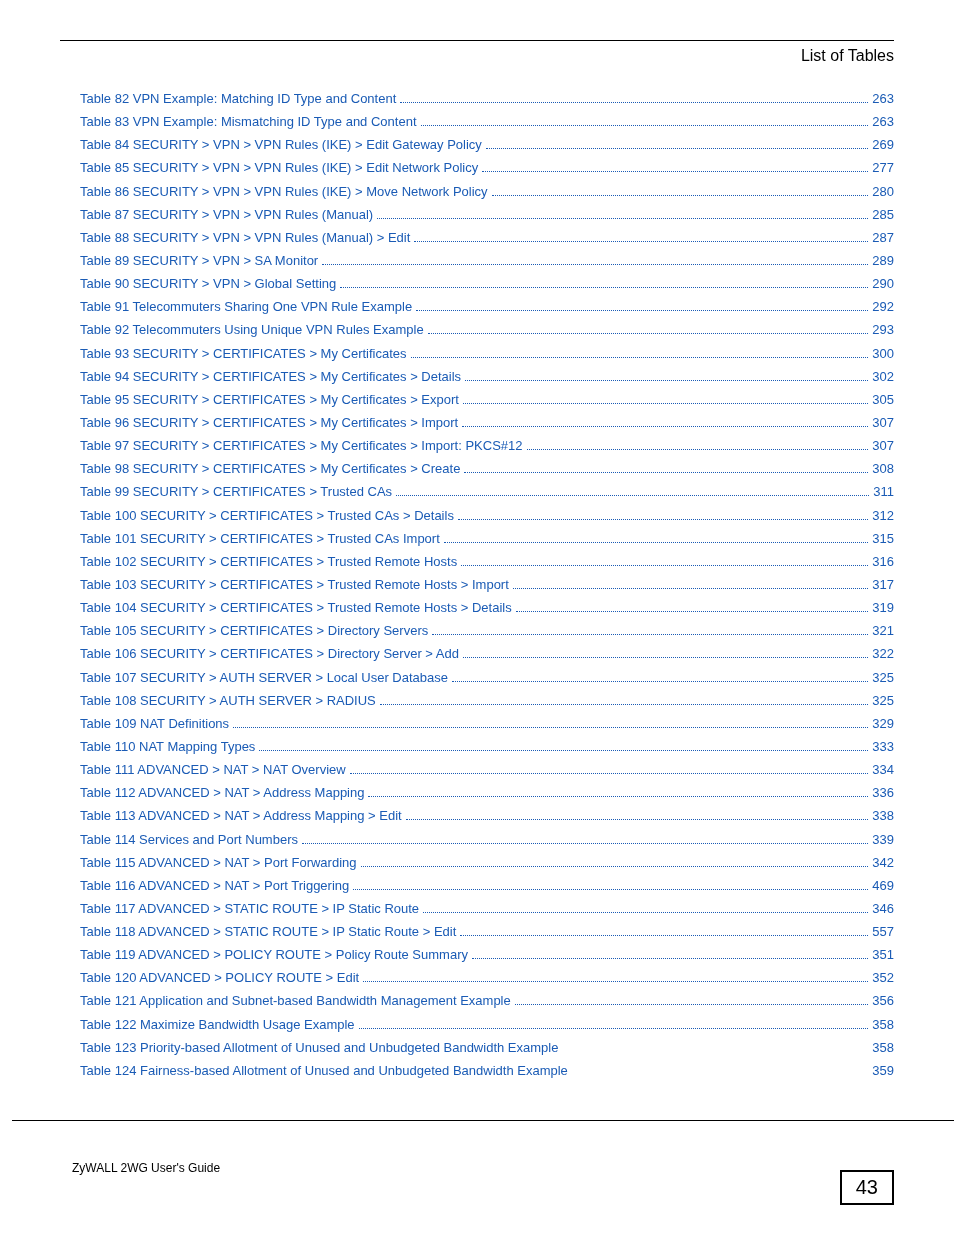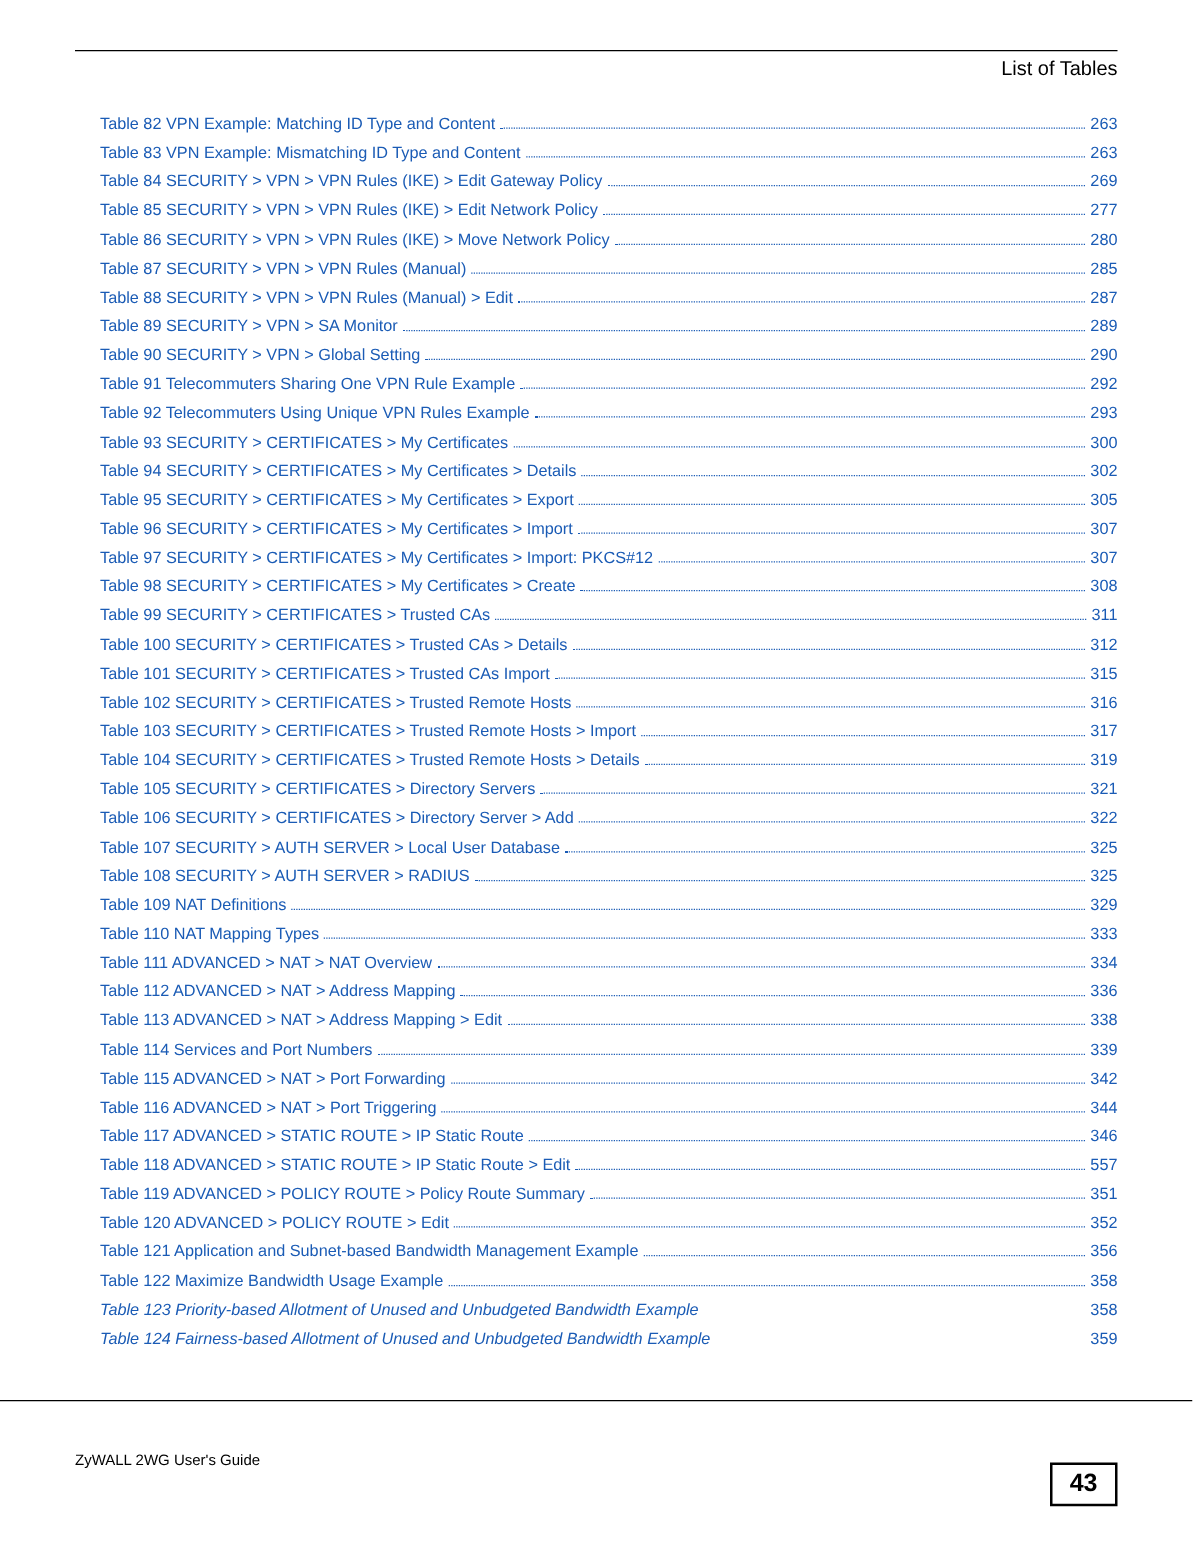--- a/index.html
+++ b/index.html
@@ -53,43 +53,42 @@
       margin: 0 4px 3px 4px;
       min-width: 10px;
     }
     .toc-page {
       color: #1a5bb5;
       white-space: nowrap;
       font-size: 13px;
     }
     .toc-item-nodots .toc-link {
       flex: 1;
-      font-style: italic;
     }
     .footer {
       position: absolute;
       bottom: 30px;
-      left: 0;
+      left: 12px;
       right: 0;
       display: flex;
       justify-content: space-between;
       align-items: center;
       padding: 0 60px;
       border-top: 1px solid #000;
       padding-top: 10px;
     }
     .footer-left {
       font-size: 12px;
       color: #000;
     }
     .footer-page-box {
       border: 2px solid #000;
       padding: 4px 14px;
       font-size: 20px;
-      font-weight: bold;
+      font-weight: normal;
       color: #000;
       margin-top: 39px;
     }
   </style>
 </head>
 <body>
 
 <div class="page">
   <div class="header-line"></div>
   <div class="header-right">List of Tables</div>
@@ -261,21 +260,21 @@
         <span class="toc-page">339</span>
       </li>
       <li class="toc-item">
         <a class="toc-link" href="#">Table 115 ADVANCED &gt; NAT &gt; Port Forwarding</a>
         <span class="toc-dots"></span>
         <span class="toc-page">342</span>
       </li>
       <li class="toc-item">
         <a class="toc-link" href="#">Table 116 ADVANCED &gt; NAT &gt; Port Triggering</a>
         <span class="toc-dots"></span>
-        <span class="toc-page">344</span>
+        <span class="toc-page">469</span>
       </li>
       <li class="toc-item">
         <a class="toc-link" href="#">Table 117 ADVANCED &gt; STATIC ROUTE &gt; IP Static Route</a>
         <span class="toc-dots"></span>
         <span class="toc-page">346</span>
       </li>
       <li class="toc-item">
         <a class="toc-link" href="#">Table 118 ADVANCED &gt; STATIC ROUTE &gt; IP Static Route &gt; Edit</a>
         <span class="toc-dots"></span>
         <span class="toc-page">557</span>

